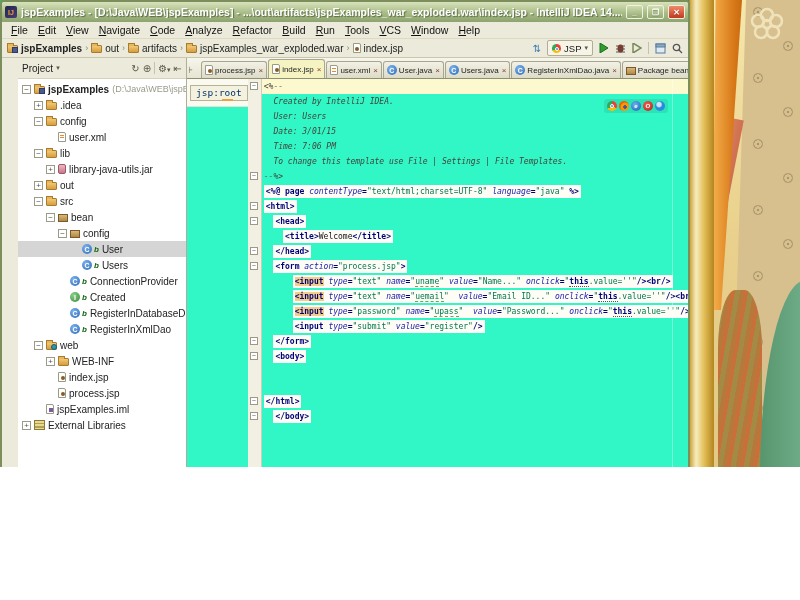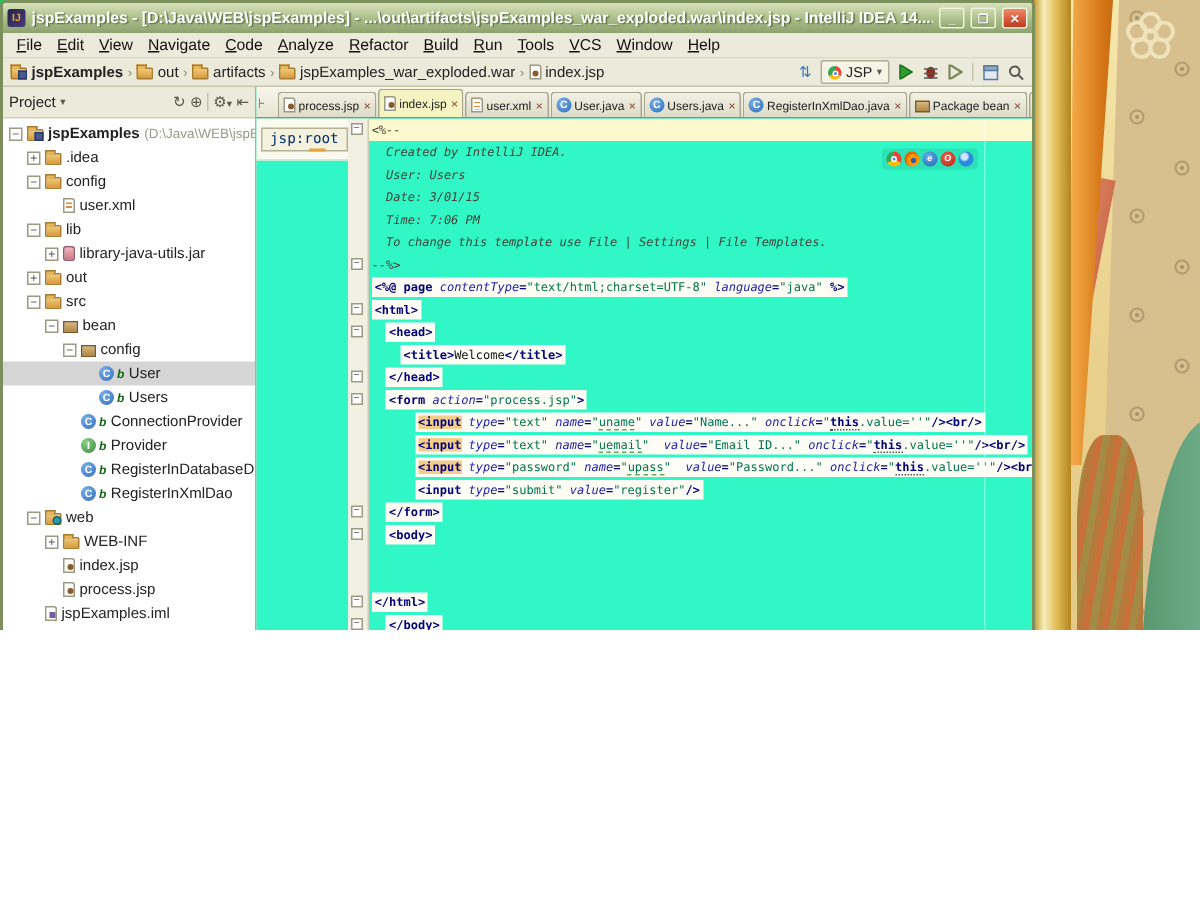--- a/index.html
+++ b/index.html
@@ -1,16 +1,16 @@
 <!DOCTYPE html>
 <html><head>
 <meta charset="utf-8">
 <style>
   html,body{margin:0;padding:0;}
-  #stage{position:relative;width:800px;height:420px;background:#22c55e;overflow:hidden;
+  #stage{position:relative;width:800px;height:467px;background:#22c55e;overflow:hidden;
          font-family:"Liberation Sans",sans-serif;-webkit-font-smoothing:antialiased;}
 
   
   #slide-bg{position:absolute;right:0;top:0;width:112px;height:600px;overflow:hidden;
     background-color:#d8bf8e;
     background-image:
       radial-gradient(circle at 12px 12px, rgba(96,84,55,0) 3.5px, rgba(96,84,55,.45) 4px, rgba(96,84,55,0) 5.5px),
       radial-gradient(circle at 12px 12px, rgba(96,84,55,.4) 1px, rgba(96,84,55,0) 1.6px),
       radial-gradient(circle at 42px 46px, rgba(96,84,55,0) 3.5px, rgba(96,84,55,.45) 4px, rgba(96,84,55,0) 5.5px),
       radial-gradient(circle at 42px 46px, rgba(96,84,55,.4) 1px, rgba(96,84,55,0) 1.6px);
@@ -70,21 +70,21 @@
   #nav-tools{margin-left:auto;display:flex;align-items:center;gap:6px;}
   .ntool{display:inline-flex;align-items:center;justify-content:center;}
   .runcfg{display:inline-flex;align-items:center;gap:3px;height:14px;padding:0 4px;border:1px solid #b0ae94;
        border-radius:2px;background:#f6f4e6;font-size:9.5px;color:#222;}
   .glyph{font-family:"DejaVu Sans",sans-serif;font-size:10px;color:#5a5a48;}
   .vsep{width:1px;height:12px;background:#c5c2aa;}
 
   #main{flex:1;display:flex;min-height:0;}
   
   #project-panel{width:168px;flex:0 0 168px;background:#ffffff;border-right:1px solid #b0ae96;
-       display:flex;flex-direction:column;min-height:0;}
+       display:flex;flex-direction:column;min-height:0;margin-left:16px;}
   #panel-header{height:20px;flex:0 0 20px;background:#eceadb;border-bottom:1px solid #d5d2bc;
        display:flex;align-items:center;gap:3px;padding:0 4px;font-size:10px;color:#222;}
   #panel-header .spacer{flex:1;}
   #tree{flex:1;overflow:hidden;padding-top:2px;}
   .trow{height:16px;display:flex;align-items:center;font-size:10px;color:#222;white-space:nowrap;
        overflow:hidden;box-sizing:border-box;}
   .trow.selected{background:#d5d5d5;}
   .trow .lbl{margin-left:3px;}
   .trow .lbl.bold{font-weight:bold;}
   .trow .sfx{color:#9a9a8a;font-size:9px;margin-left:3px;}
@@ -384,21 +384,21 @@
             <div class="trow" style="padding-left: 40px;">
               <span class="exp-space"></span>
               <span class="ic ic-circle ic-class">C</span>
               <span class="badge-b">b</span>
               <span class="lbl">ConnectionProvider</span>
             </div>
             <div class="trow" style="padding-left: 40px;">
               <span class="exp-space"></span>
               <span class="ic ic-circle ic-interface">I</span>
               <span class="badge-b">b</span>
-              <span class="lbl">Provider</span>
+              <span class="lbl">Created</span>
             </div>
             <div class="trow" style="padding-left: 40px;">
               <span class="exp-space"></span>
               <span class="ic ic-circle ic-class">C</span>
               <span class="badge-b">b</span>
               <span class="lbl">RegisterInDatabaseDao</span>
             </div>
             <div class="trow" style="padding-left: 40px;">
               <span class="exp-space"></span>
               <span class="ic ic-circle ic-class">C</span>

